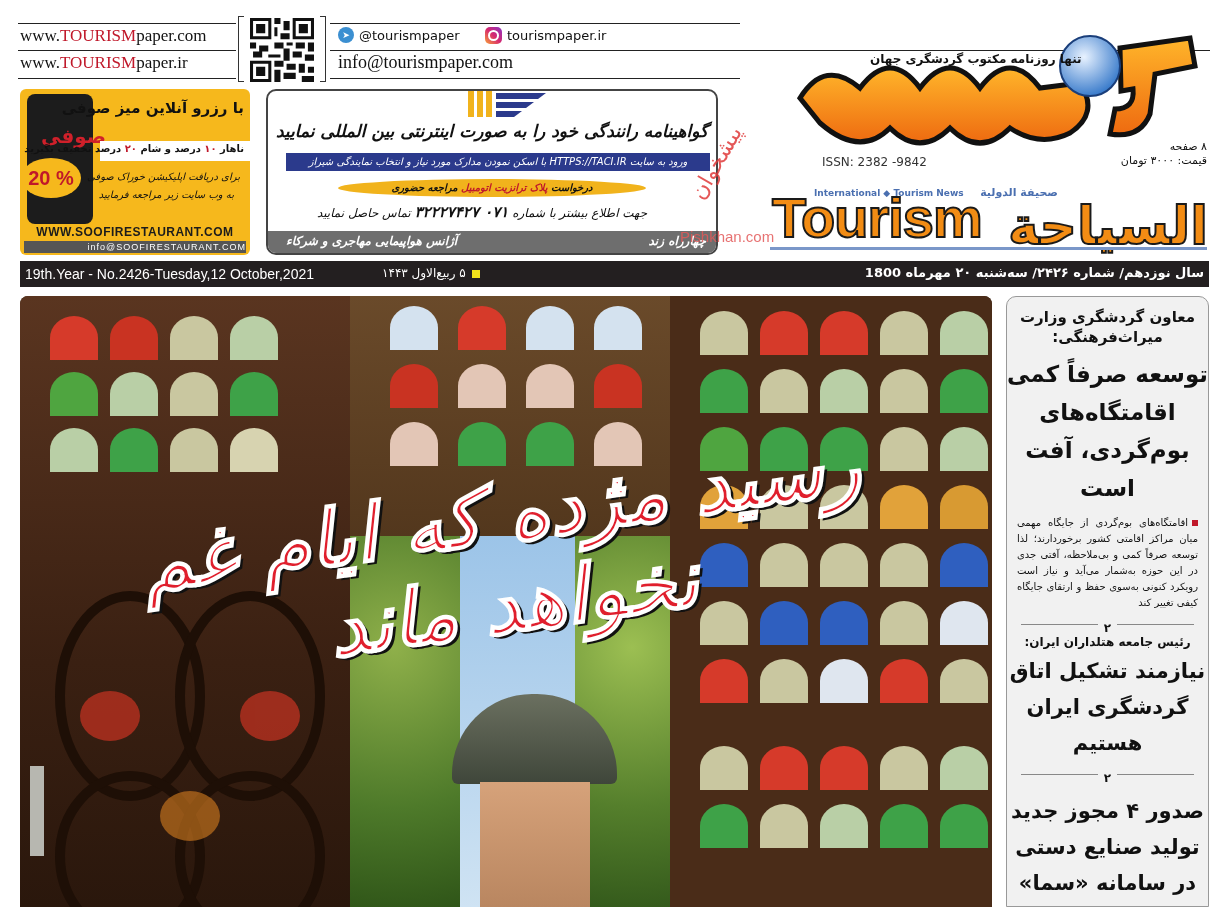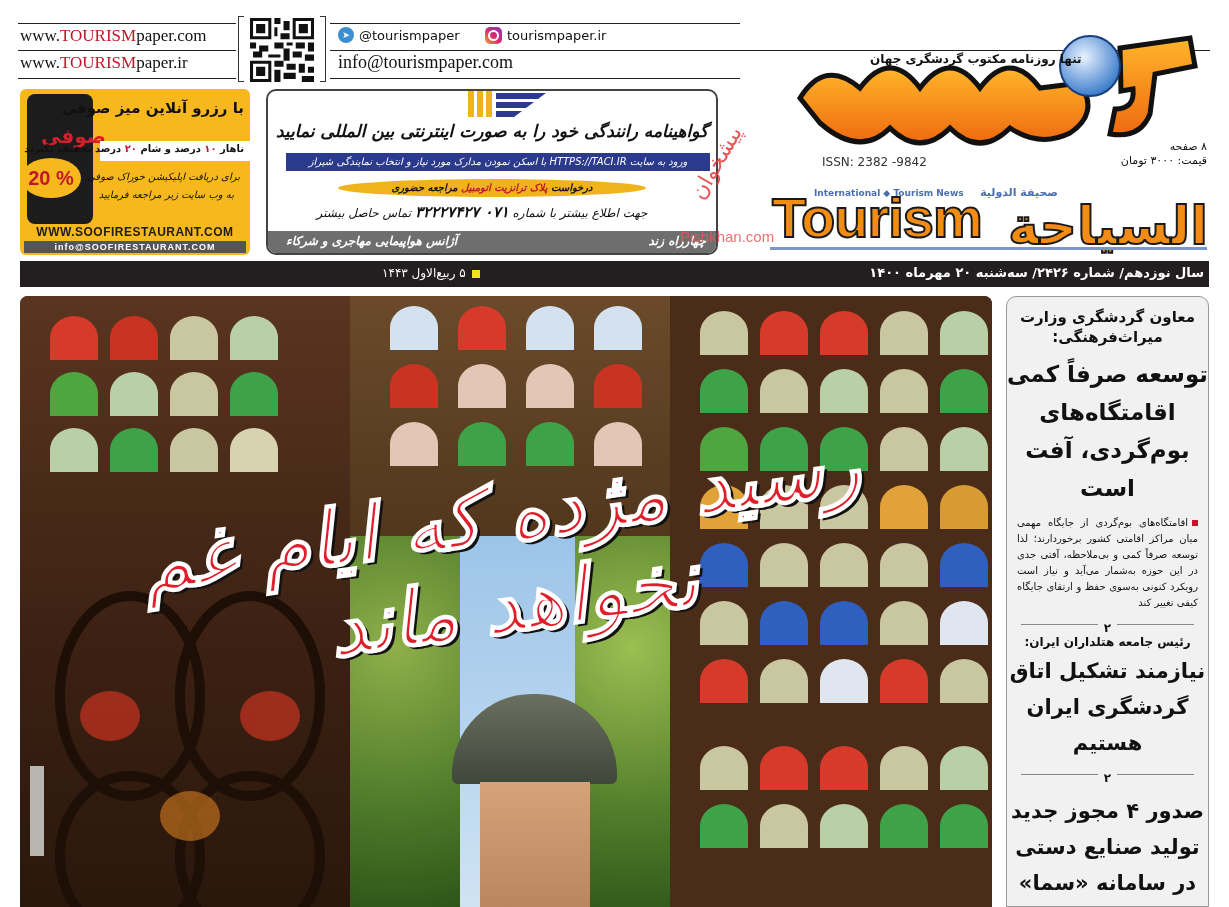--- a/index.html
+++ b/index.html
@@ -41,21 +41,21 @@
   .phone { position:absolute; left:7px; top:5px; width:66px; height:130px; background:#1c1c1c; border-radius:8px; }
   .phone .pct { position:absolute; left:-6px; top:64px; width:60px; height:40px; border-radius:50%; background:#f6b81c; color:#c0182a; font-weight:900; font-size:20px; text-align:center; line-height:40px; font-family:"Liberation Sans",sans-serif; }
   .phone .logo-red { position:absolute; left:14px; top:30px; color:#d0202a; font-size:20px; font-weight:bold; }
   .soofi-t1 { position:absolute; right:6px; top:10px; font-size:15px; font-weight:bold; color:#111; direction:rtl; }
   .soofi-band { position:absolute; left:80px; top:52px; width:150px; height:20px; background:#fff; }
   .soofi-t2 { position:absolute; right:6px; top:54px; font-size:10px; font-weight:bold; color:#111; direction:rtl; }
   .soofi-t2 .r { color:#c0182a; }
   .soofi-t3 { position:absolute; right:10px; top:82px; font-size:10px; color:#111; direction:rtl; font-style:italic; }
   .soofi-t4 { position:absolute; right:16px; top:100px; font-size:10px; color:#111; direction:rtl; font-style:italic;margin-left:22px; }
   .soofi-url { position:absolute; left:2px; top:136px; width:226px; text-align:center; font-family:"Liberation Sans",sans-serif; font-weight:900; font-size:12px; color:#1c1c1c; letter-spacing:0.5px; }
-  .soofi-mail { position:absolute; left:4px; top:152px; width:222px; height:12px; background:#555; color:#fff; font-family:"Liberation Sans",sans-serif; font-weight:bold; font-size:9px; text-align:center; line-height:12px; letter-spacing:1px; }
+  .soofi-mail { position:absolute; left:4px; top:152px; width:222px; height:12px; background:#555; color:#fff; font-family:"Liberation Sans",sans-serif; font-weight:normal; font-size:9px; text-align:right; line-height:12px; letter-spacing:1px; }
 
   
   .ad-taci { position:absolute; left:266px; top:89px; width:452px; height:166px; border:2px solid #444; border-radius:10px; background:#fff; overflow:hidden;font-style:italic; }
   .taci-logo { position:absolute; left:200px; top:0; width:80px; height:26px; }
   .taci-title { position:absolute; left:0; right:0; top:30px; text-align:center; font-size:17px; font-weight:900; color:#111; direction:rtl; }
   .taci-blue { position:absolute; left:18px; right:6px; top:62px; height:18px; background:#2b3a8c; color:#fff; font-size:10px; text-align:center; line-height:18px; direction:rtl; }
   .taci-pill { position:absolute; left:70px; right:70px; top:88px; height:18px; background:#f1b31c; border-radius:50%; text-align:center; font-size:10px; font-weight:bold; color:#111; line-height:18px; direction:rtl; }
   .taci-pill .r { color:#c0182a; }
   .taci-phone { position:absolute; left:40px; right:60px; top:112px; text-align:center; font-size:12px; color:#111; direction:rtl; }
   .taci-phone b { font-size:15px; }
@@ -188,34 +188,35 @@
   <div class="taci-title">گواهینامه رانندگی خود را به صورت اینترنتی بین المللی نمایید</div>
   <div class="taci-blue">ورود به سایت HTTPS://TACI.IR با اسکن نمودن مدارک مورد نیاز و انتخاب نمایندگی شیراز</div>
   <div class="taci-pill">
     <span>درخواست</span>
     <span class="r">پلاک ترانزیت اتومبیل</span>
     <span>مراجعه حضوری</span>
   </div>
   <div class="taci-phone">
     <span>جهت اطلاع بیشتر با شماره</span>
     <b>۰۷۱ ۳۲۲۲۷۴۲۷</b>
-    <span>تماس حاصل بیشتر</span>
+    <span>تماس حاصل نمایید</span>
   </div>
   <div class="taci-foot">
     <span class="a">چهارراه زند</span>
     <span class="c">آژانس هواپیمایی مهاجری و شرکاء</span>
   </div>
 </div>
 
 <div class="watermark">پیشخوان</div>
 <div class="watermark2">Pishkhan.com</div>
 
 <div class="datebar">
+  <span class="en">19th.Year - No.2426-Tuesday,12 October,2021</span>
   <span class="hijri"><span class="sq"></span><span>۵ ربیع‌الاول ۱۴۴۳</span></span>
-  <span class="fa">سال نوزدهم/ شماره ۲۴۲۶/ سه‌شنبه ۲۰ مهرماه ۱۴۰۰</span>
+  <span class="fa">سال نوزدهم/ شماره ۲۴۲۶/ سه‌شنبه ۲۰ مهرماه 1800</span>
 </div>
 
 <div class="photo">
   <div class="door-left">
     <svg width="330" height="611" viewBox="0 0 330 611">
       <g fill="none" stroke="#1e0f06" stroke-width="10">
         <ellipse cx="110" cy="400" rx="70" ry="100"></ellipse>
           <ellipse cx="230" cy="400" rx="70" ry="100"></ellipse>
         <ellipse cx="110" cy="560" rx="70" ry="80"></ellipse>
           <ellipse cx="230" cy="560" rx="70" ry="80"></ellipse>

